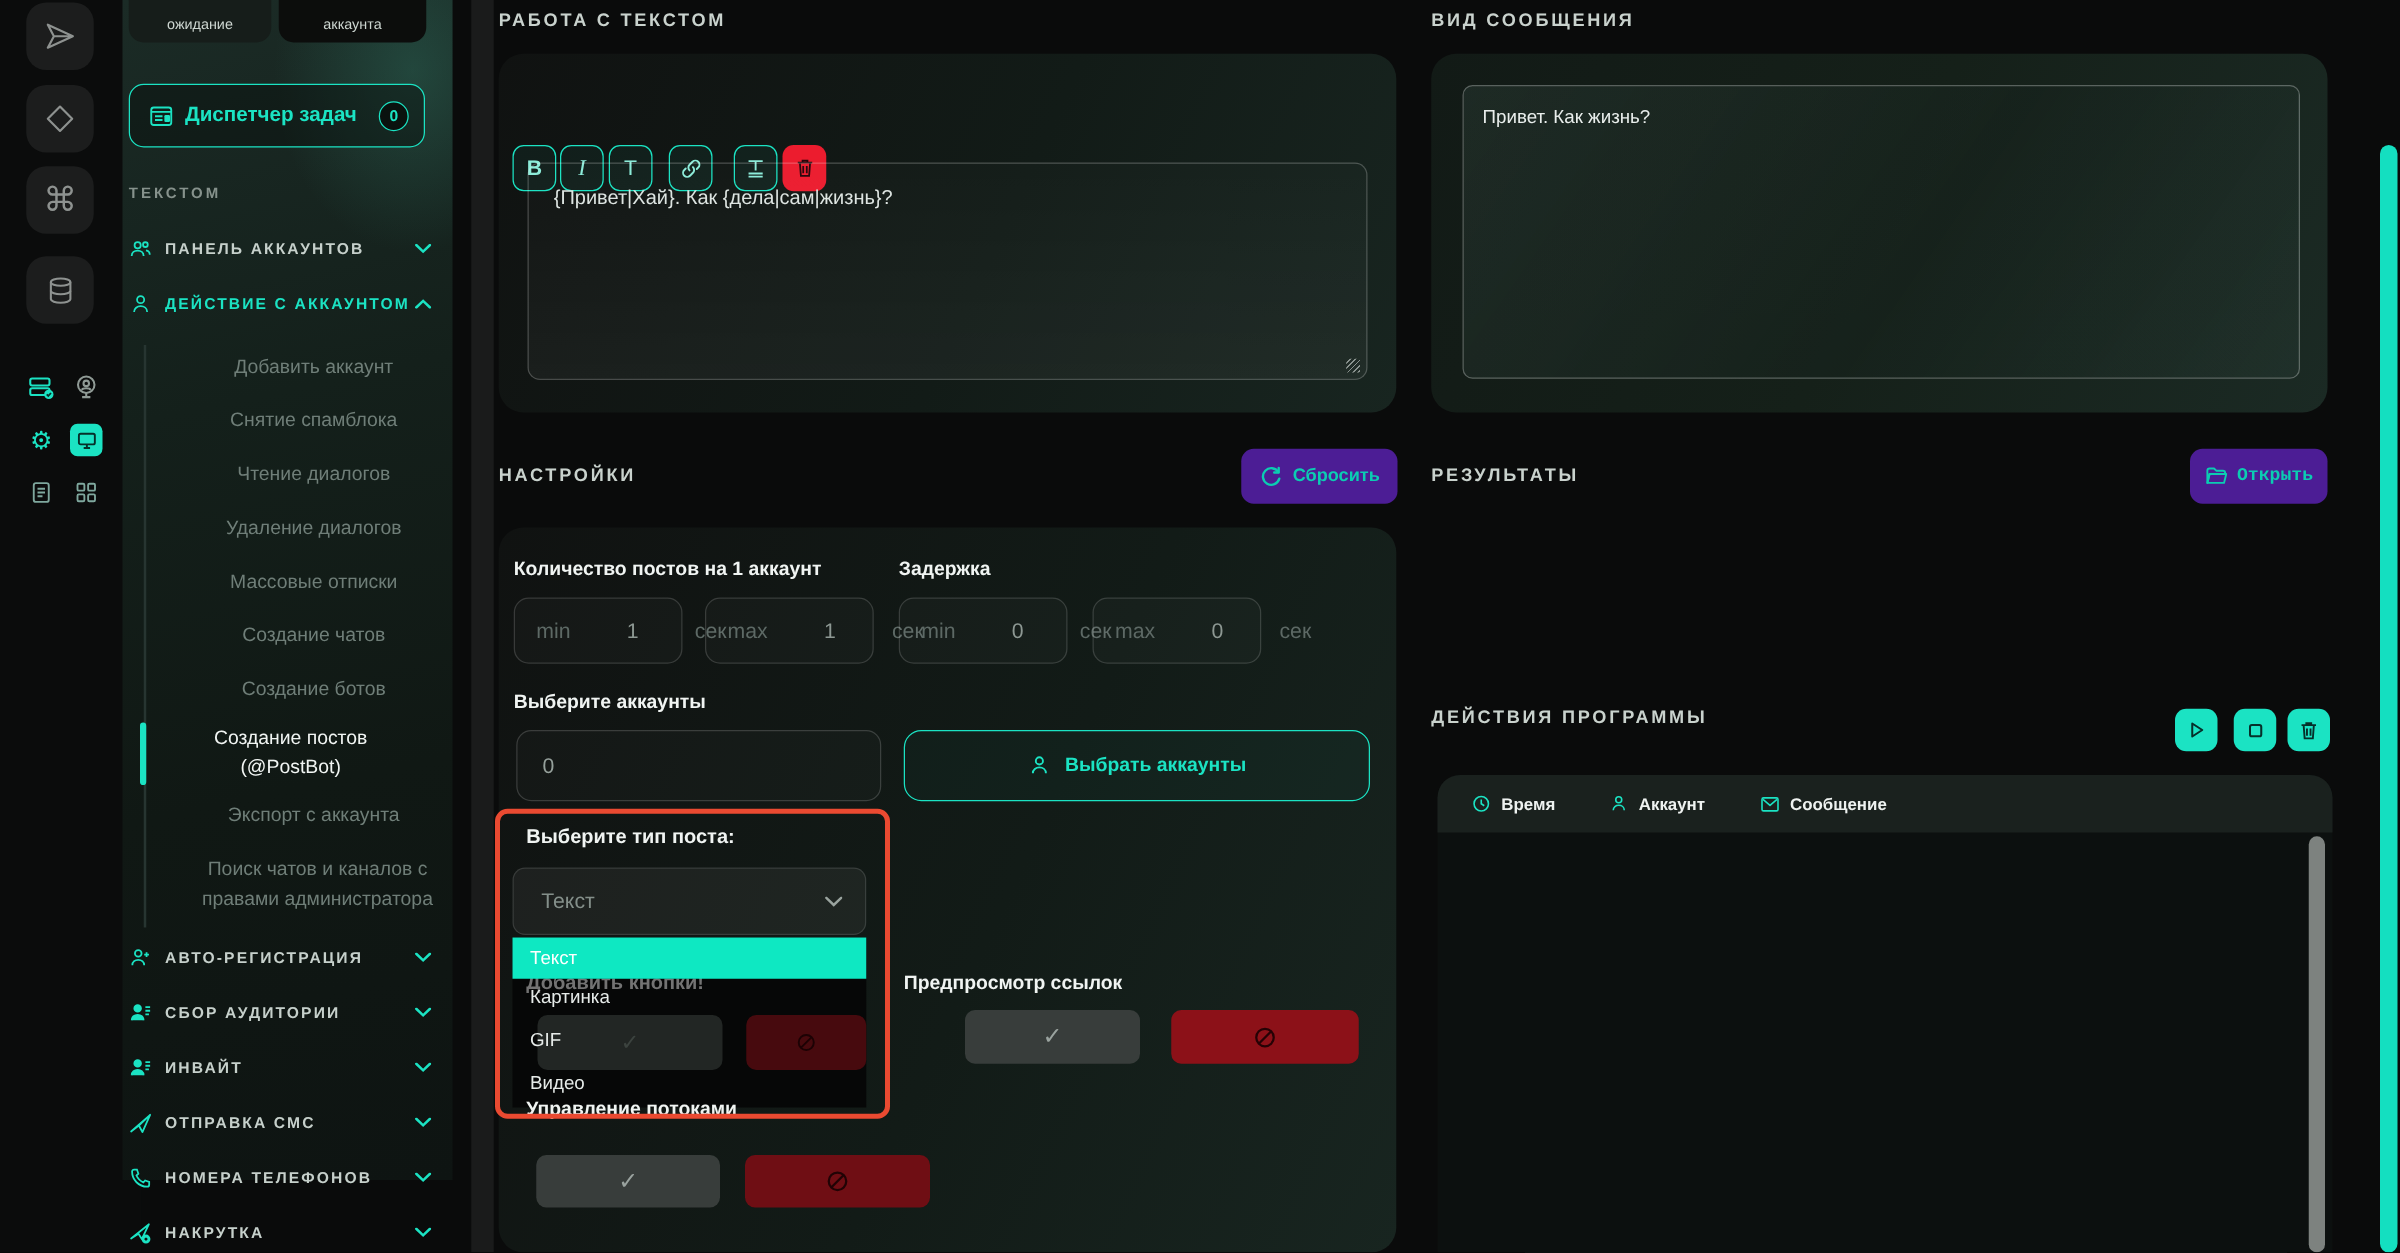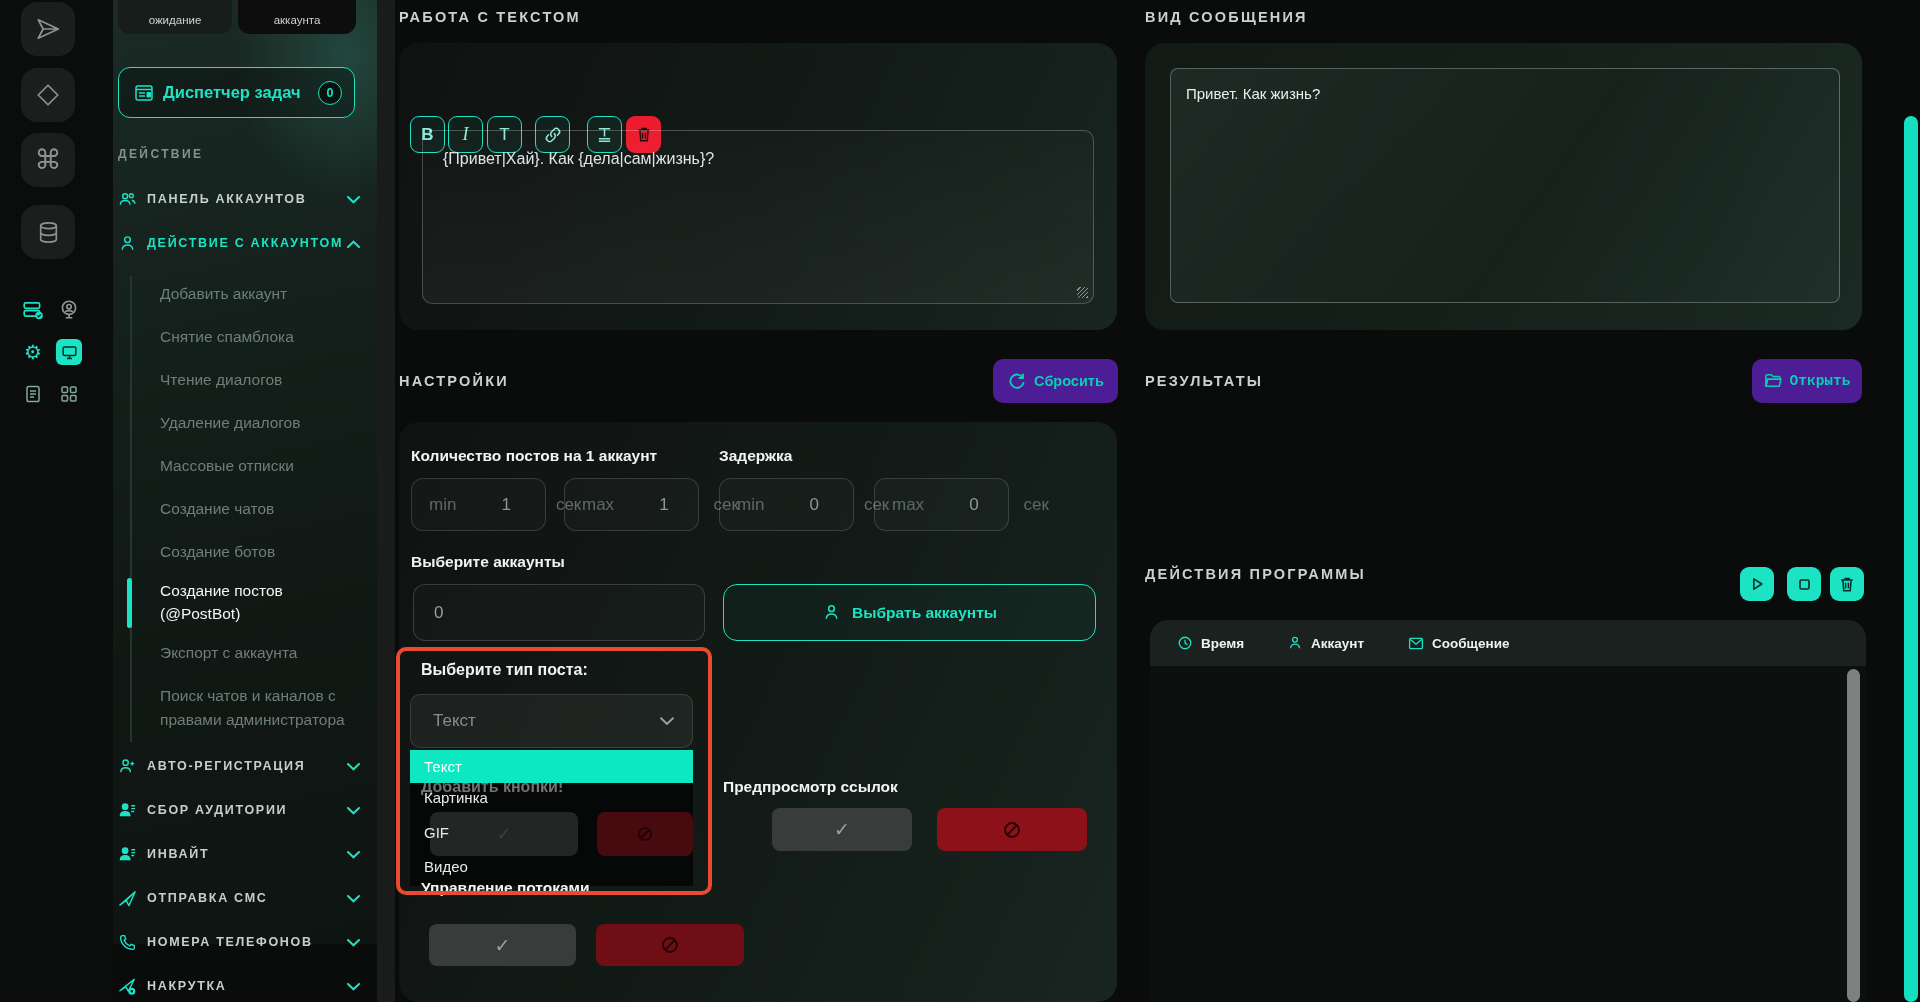--- a/index.html
+++ b/index.html
@@ -6,22 +6,22 @@
   #app{position:relative;width:1920px;height:1002px;overflow:hidden;
        font-family:"Liberation Sans","DejaVu Sans",sans-serif;background:#0a0b0b;color:#dfe6e2;}
   .abs{position:absolute;}
   
   .rail{left:0;top:0;width:113px;height:1002px;background:#0b0c0c;}
   .rail-btn{left:21px;width:54px;height:54px;border-radius:16px;background:#1c1d1d;
             display:flex;align-items:center;justify-content:center;color:#8e9290;}
   .rail-mini{width:26px;height:26px;display:flex;align-items:center;justify-content:center;}
   .rail-mini.sel{background:#1be3c3;border-radius:6px;color:#06302a;}
   
-  .sidebar{left:113px;top:0;width:264px;height:944px;
-    background:linear-gradient(168deg,#1b2b26 0%,#14201b 34%,#101814 66%,#0e1412 100%);}
+  .sidebar{left:98px;top:0;width:264px;height:944px;
+    background:linear-gradient(168deg,#1b2b26 0%,#14201b 34%,#101814 66%,#0e1412 100%);text-align:center;}
   .sidebar::before{content:"";position:absolute;inset:0;
     background:radial-gradient(ellipse 60% 22% at 88% 6%,rgba(46,108,92,.45),transparent 70%);}
   .statcard{top:-18px;height:52px;border-radius:12px;display:flex;align-items:flex-end;justify-content:center;
     font-size:11.5px;color:#cdd6d1;padding-bottom:8px;box-sizing:border-box;}
   .taskbtn{left:118px;top:67px;width:237px;height:51px;border-radius:12px;border:1.5px solid #1be3c3;
     background:rgba(8,16,13,.45);display:flex;align-items:center;box-sizing:border-box;padding:0 12px 0 15px;color:#1be3c3;}
   .taskbtn .lbl{font-size:16.5px;font-weight:bold;margin-left:9px;}
   .badge{margin-left:auto;width:24px;height:24px;border-radius:50%;border:1.5px solid #1be3c3;
     display:flex;align-items:center;justify-content:center;font-size:12.5px;font-weight:bold;background:#0a120f;box-sizing:border-box;}
   .seclabel{left:118px;font-size:12px;font-weight:bold;letter-spacing:2.4px;color:#86928c;}
@@ -167,21 +167,21 @@
     <div class="abs taskbtn" style="left:5px;">
       <svg width="20" height="20" viewBox="0 0 20 20" fill="none" stroke="currentColor" stroke-width="1.5">
           <rect x="2" y="3" width="16" height="14" rx="2"></rect>
           <path d="M2 6.5 h16 M5 10 h6 M5 13 h6"></path>
           <rect x="12.5" y="9" width="4.5" height="5.5" rx="1" fill="#1be3c3" stroke="none"></rect>
         </svg>
       <span class="lbl">Диспетчер задач</span>
       <span class="badge">0</span>
     </div>
 
-    <div class="abs seclabel" style="top:147px;left:5px;">ДЕЙСТВИЕ</div>
+    <div class="abs seclabel" style="top:147px;left:5px;">ТЕКСТОМ</div>
 
     <div class="abs navitem" style="top:187px;left:5px;">
       <svg class="ic" viewBox="0 0 20 20" fill="none" stroke="currentColor" stroke-width="1.5">
           <circle cx="7.5" cy="6.5" r="2.6"></circle>
           <path d="M2.5 15.5 c0-2.8 2.2-4.4 5-4.4 s5 1.6 5 4.4"></path>
           <circle cx="14" cy="6" r="2"></circle>
           <path d="M14.5 10.8 c2 .3 3.2 1.8 3.2 3.7"></path>
         </svg>
       <span class="nl">ПАНЕЛЬ АККАУНТОВ</span>
       <span class="ch"><svg width="13" height="8" viewBox="0 0 13 8" fill="none" stroke="currentColor" stroke-width="2" stroke-linecap="round">

